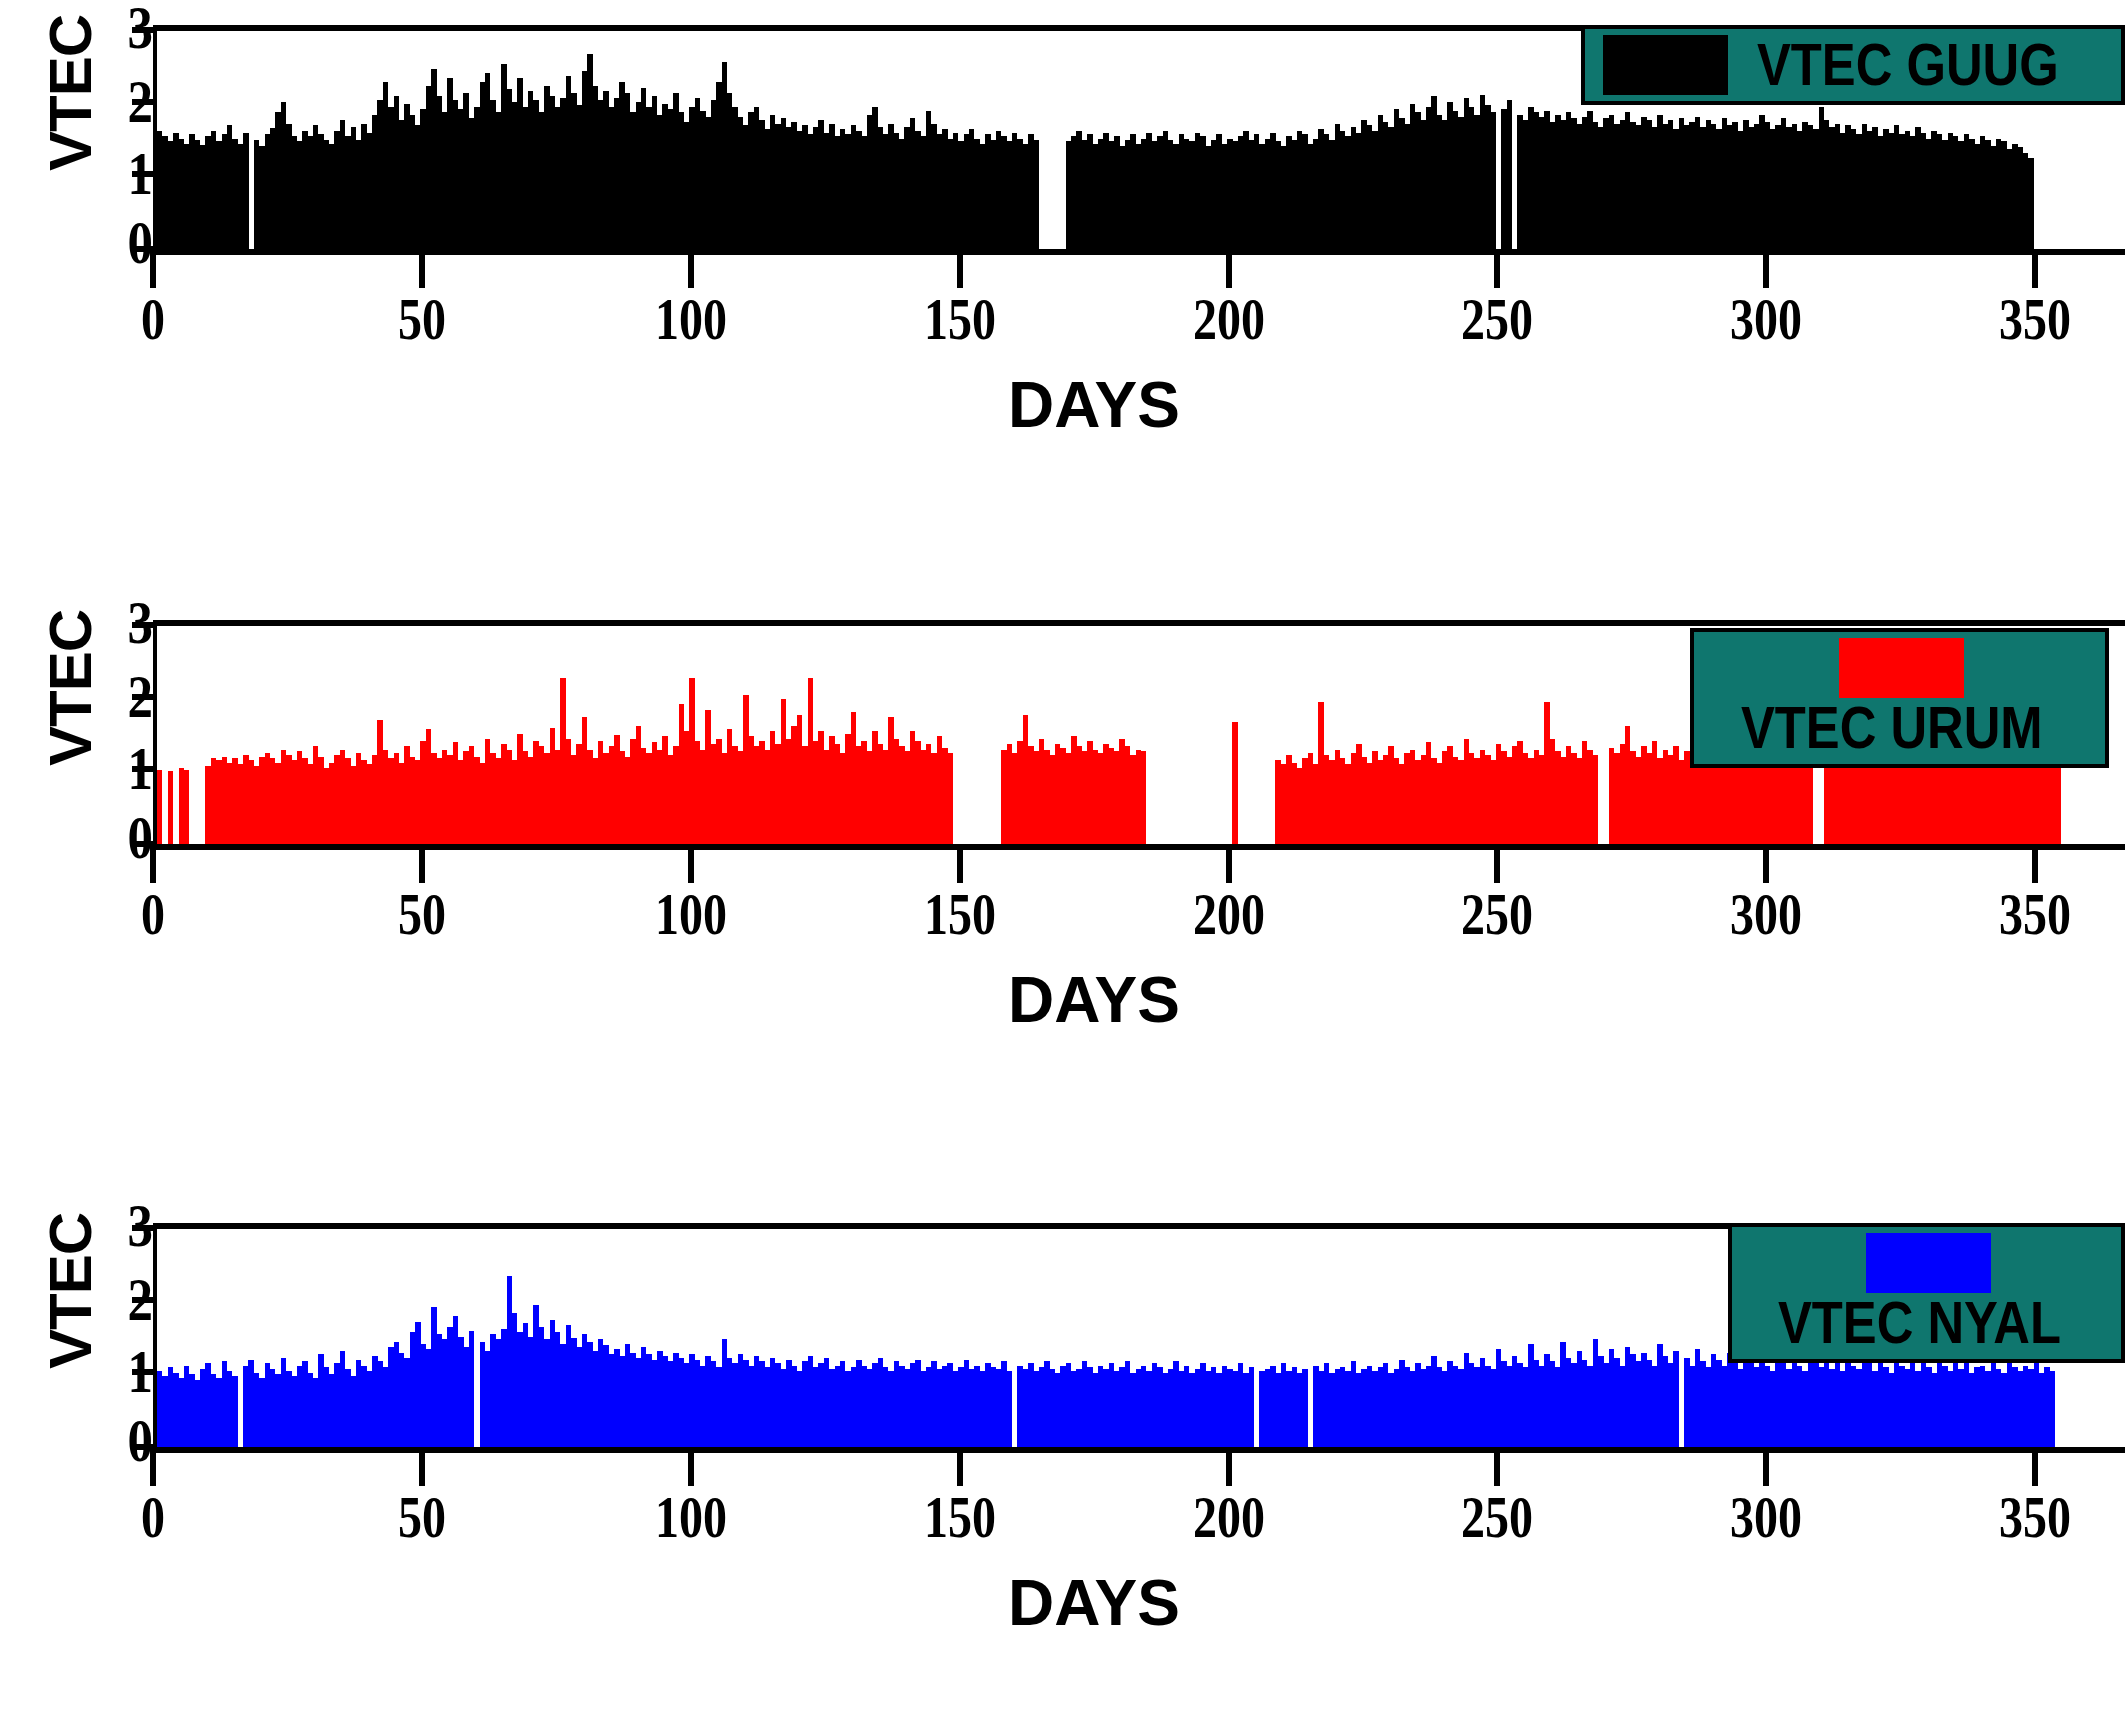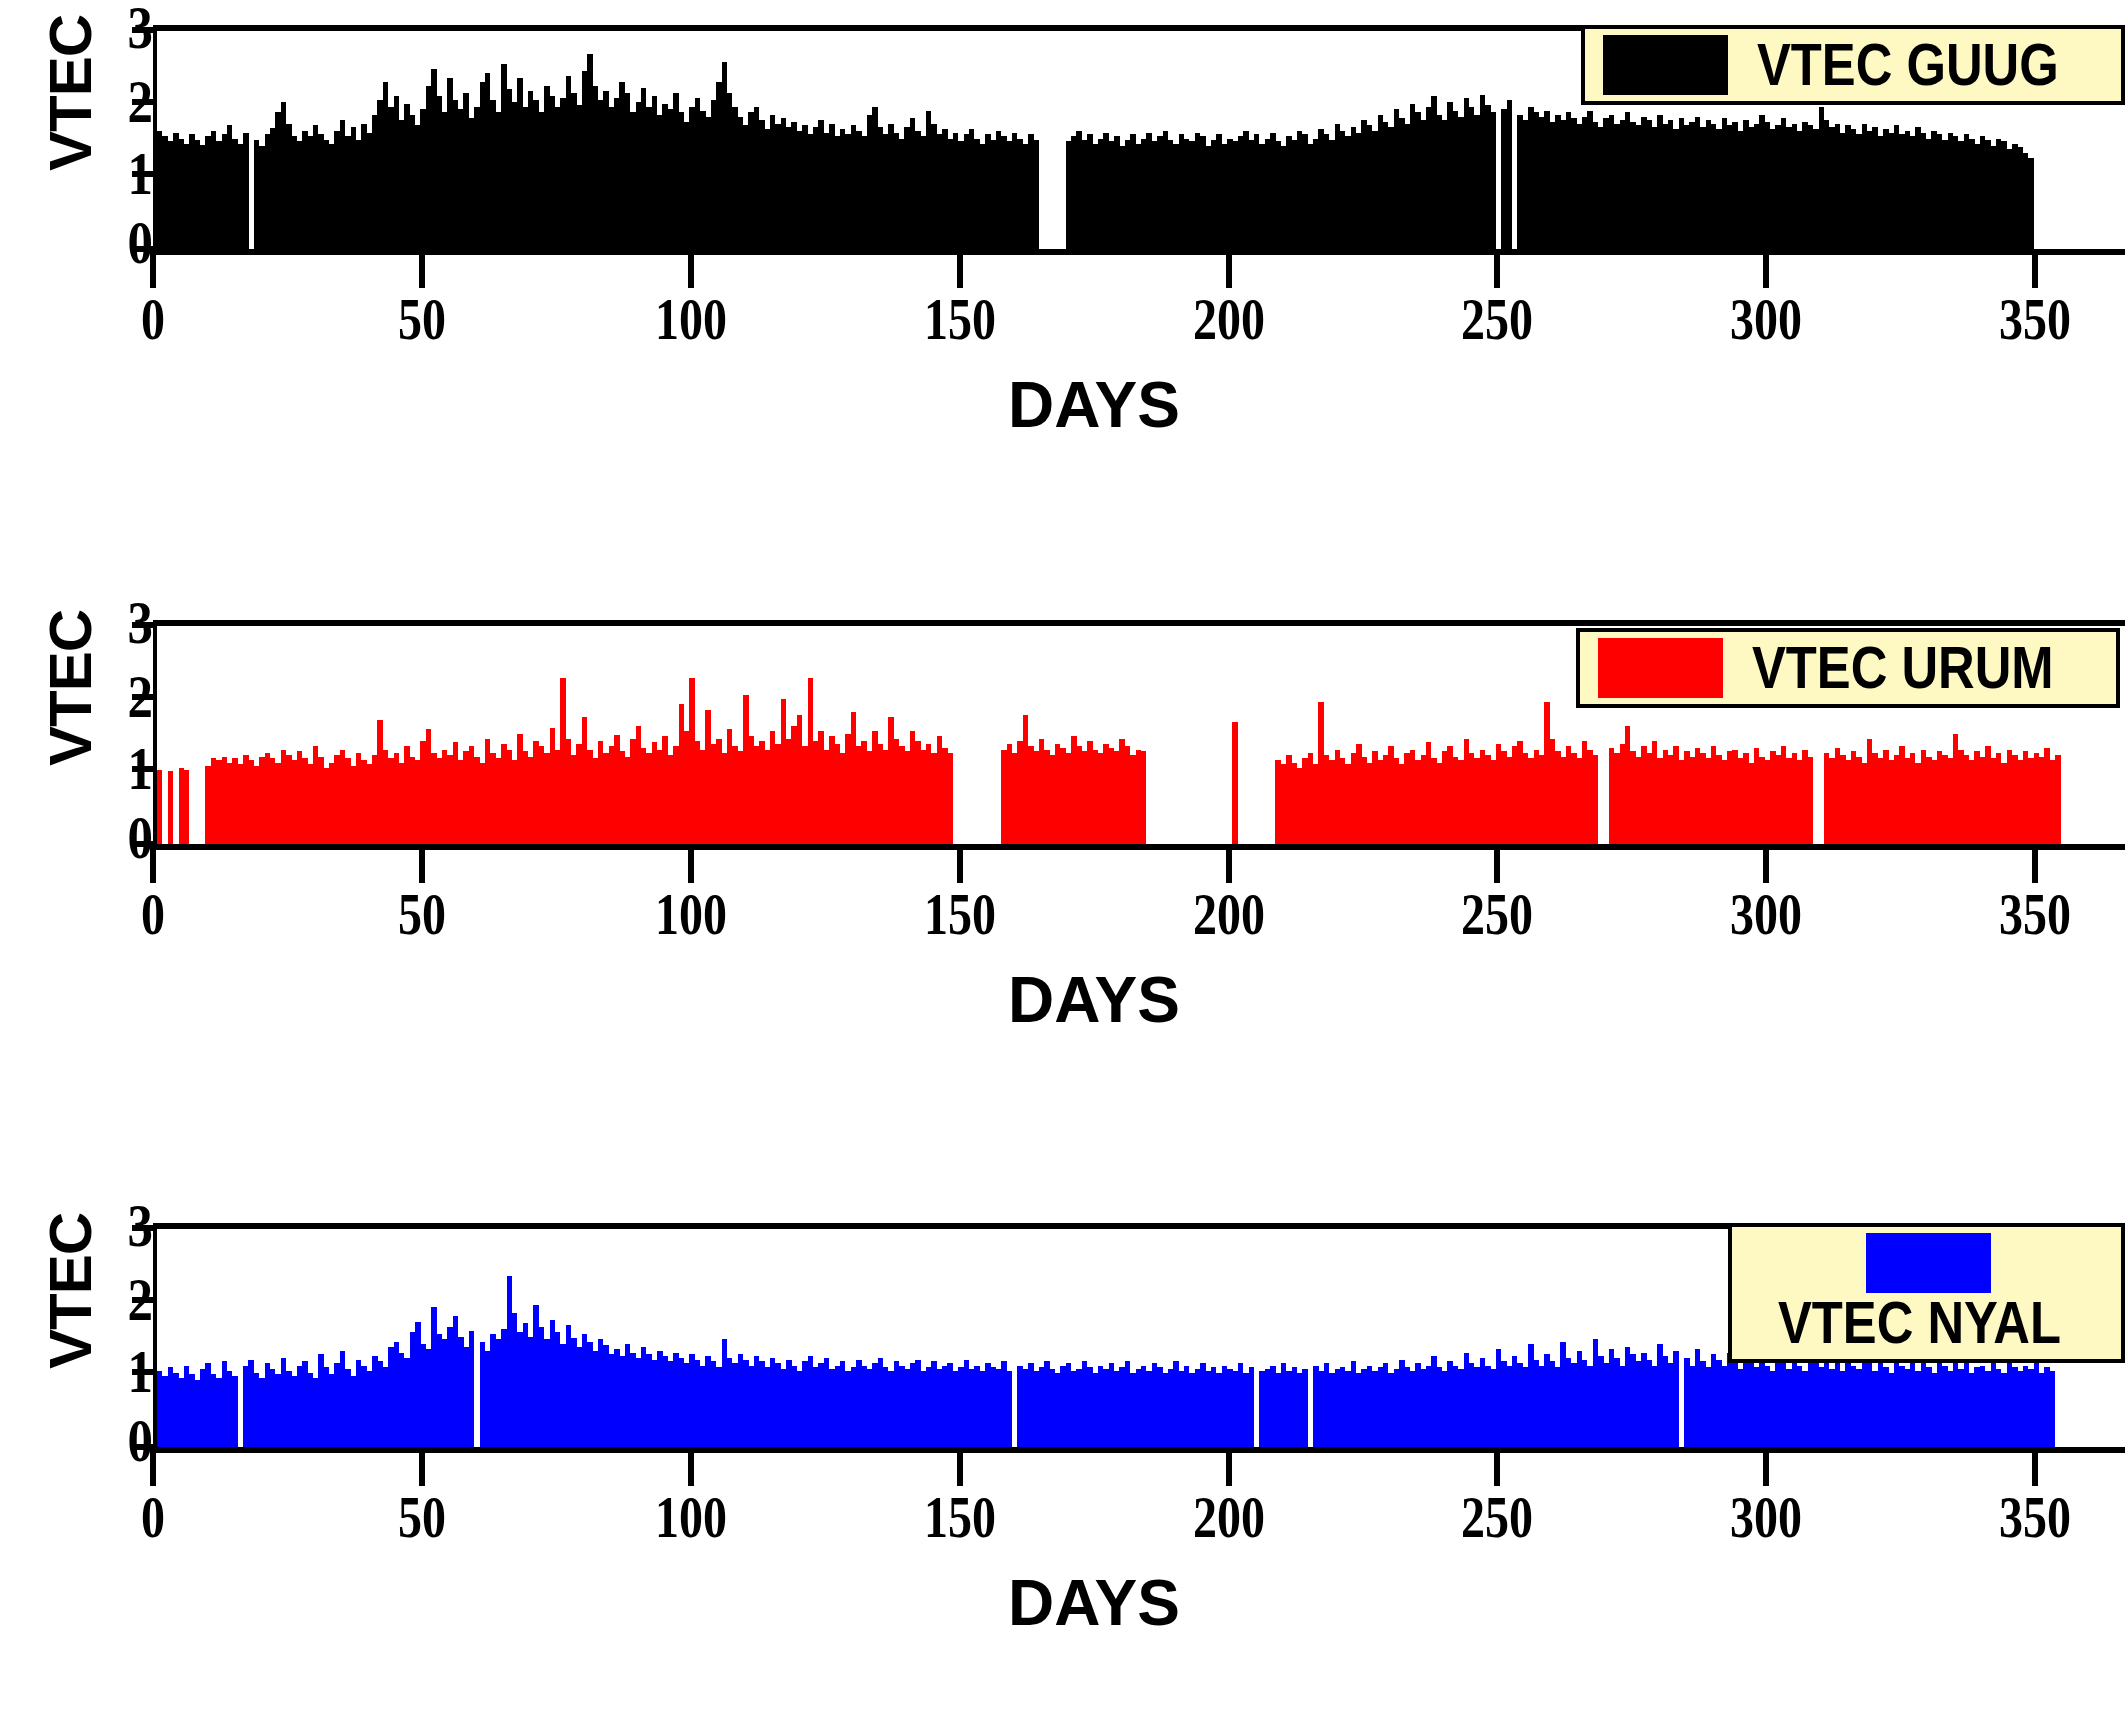--- a/index.html
+++ b/index.html
@@ -86,41 +86,41 @@
     font-size:64px;
     line-height:64px;
     color:#000;
     letter-spacing:0px;
   }
   .xlabel-shift{padding-left:59px;}
 
   
   .legend{
     position:absolute;
-    background:#fef9c3;
+    background:#0f766e;
     border:4.9px solid #000;
     display:flex;
     align-items:center;
     box-sizing:border-box;
     padding:5.9px 13.7px 5.9px 17.6px;
   }
   .legend .swatch{width:125px;height:60px;display:block;flex:0 0 auto;}
   .legend .ltext{
     margin-left:29px;
     font-family:"Liberation Sans Narrow","Liberation Sans",sans-serif;
     font-weight:bold;
     font-size:59px;
     line-height:60px;
     color:#000;
     white-space:nowrap;
     transform:scaleX(0.86);
     transform-origin:left center;
   }
   #legend-0{right:3.9px;top:25px;}
-  #legend-1{right:9px;top:33px;}
+  #legend-1{right:20px;top:33px;flex-direction:column;}
   #legend-2{right:3.9px;top:25px;flex-direction:column;}
 </style>
 </head>
 <body>
 
 <div id="page">
 
   <div class="panel" id="panel-0">
     <div class="ylabel">VTEC</div>
     <div class="ytick-labels">

